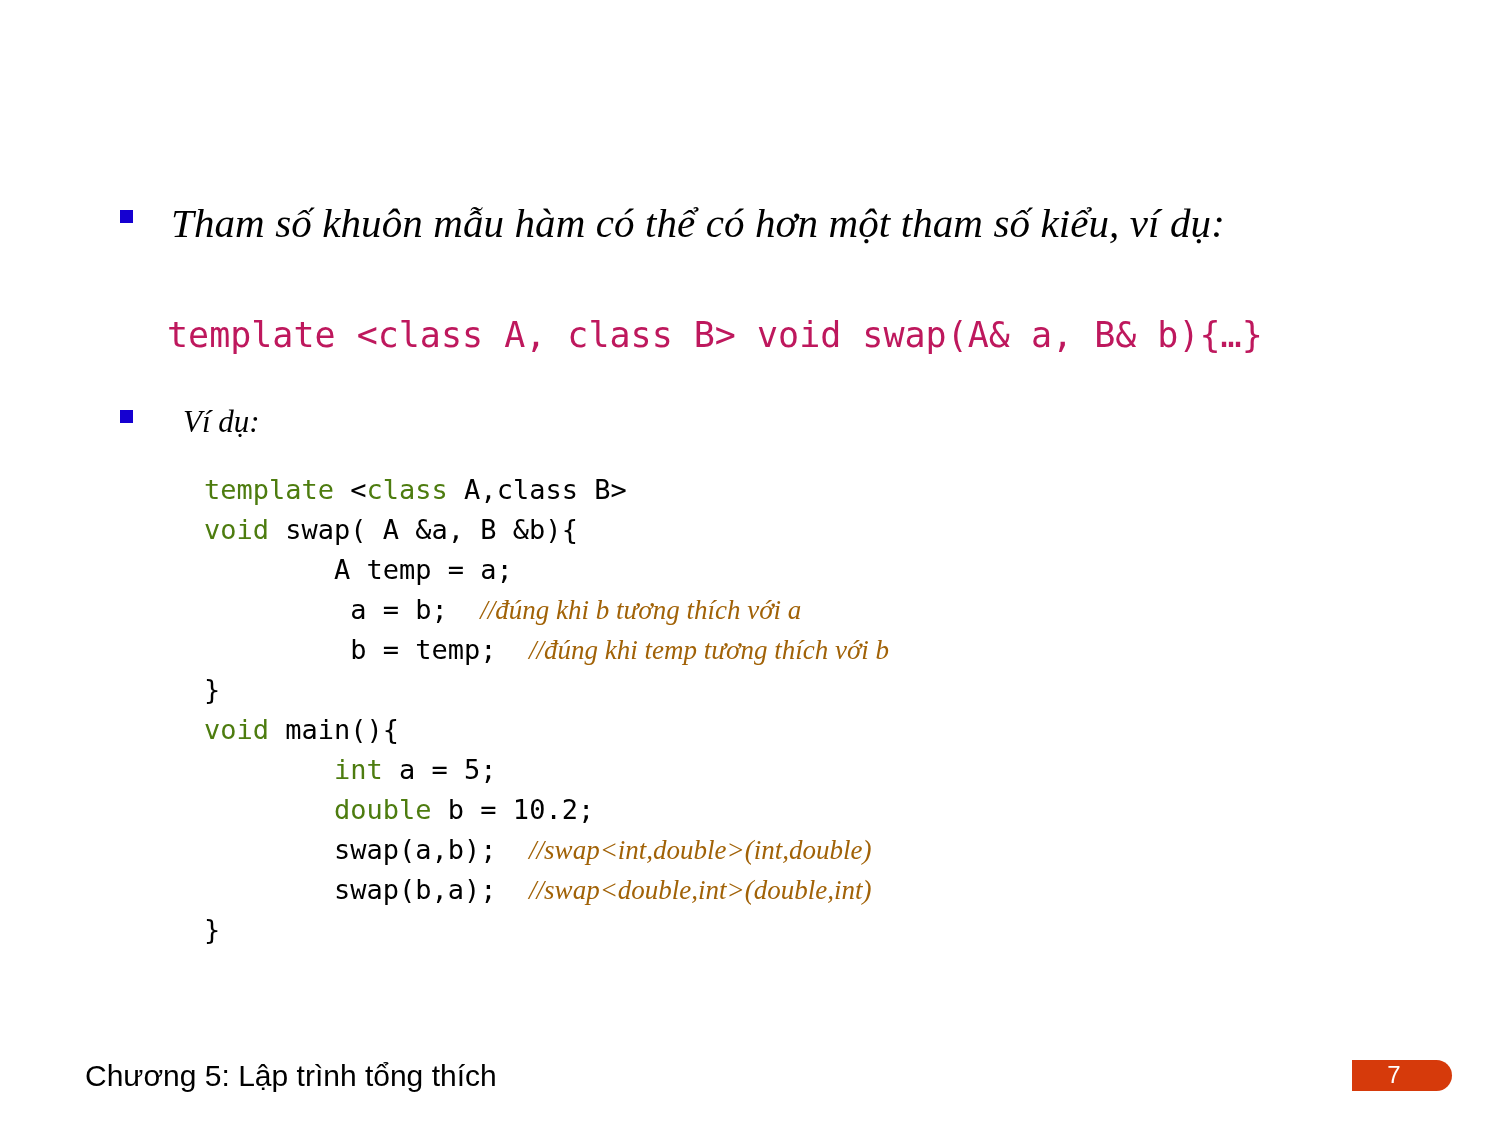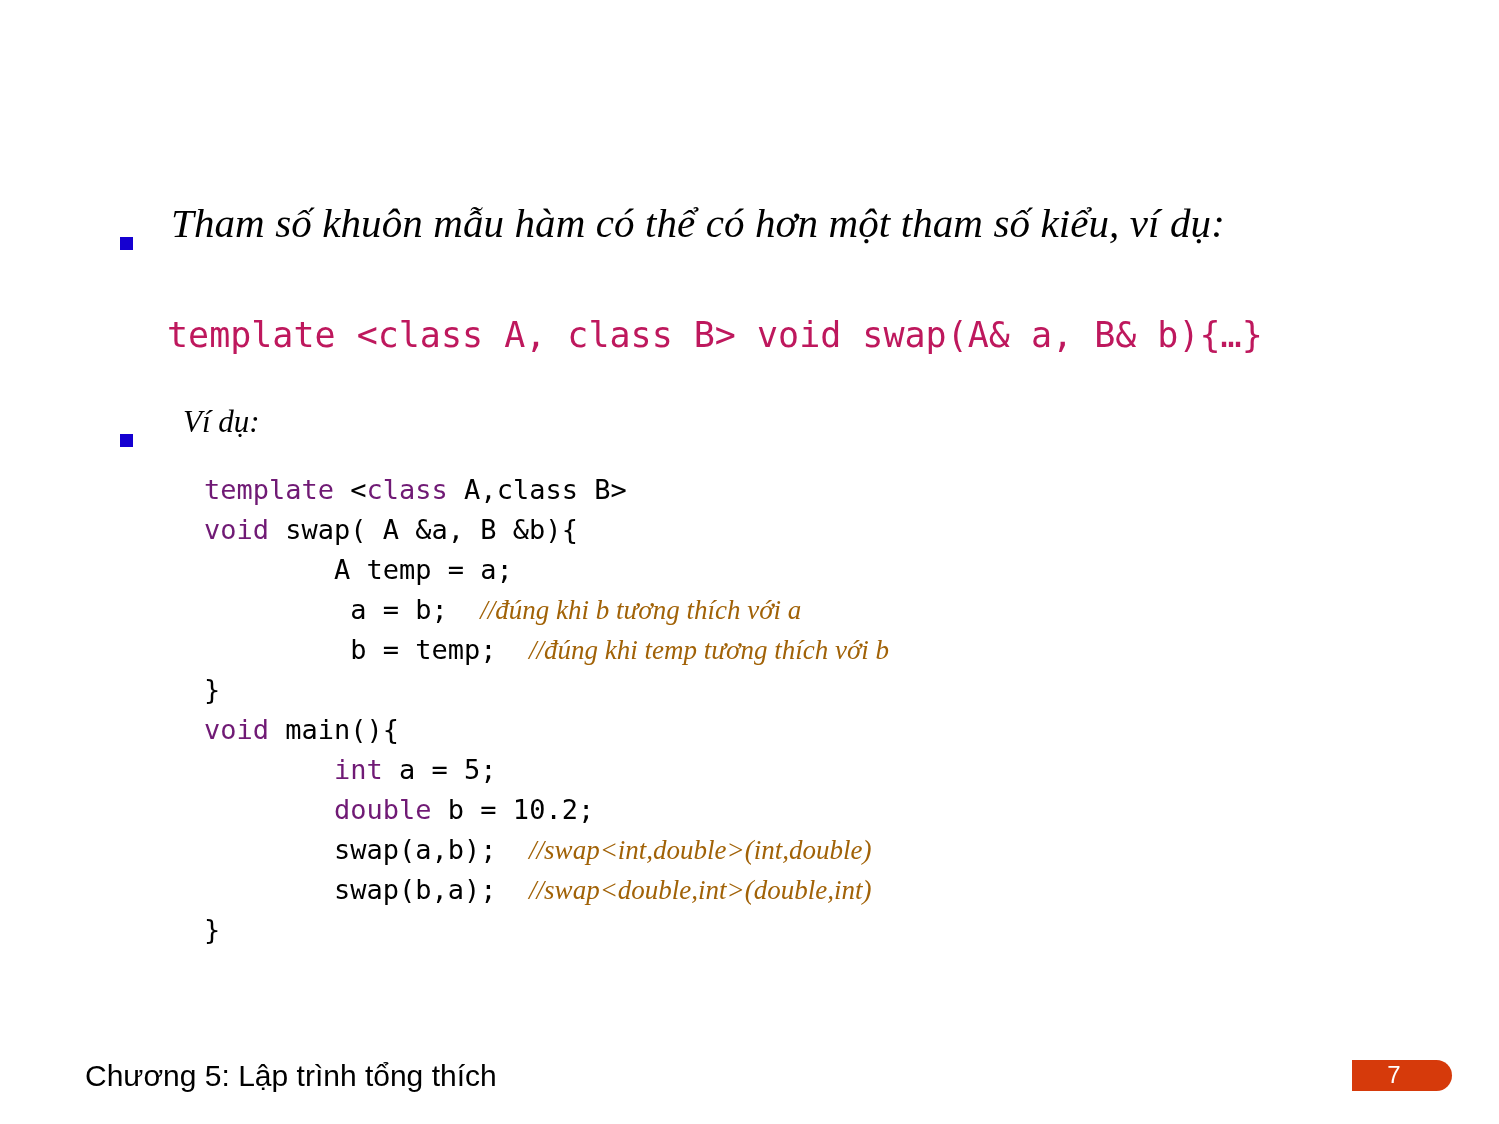--- a/index.html
+++ b/index.html
@@ -18,21 +18,21 @@
   .slide {
     position: absolute;
     inset: 0;
     background: #ffffff;
   }
 
   
   .bullet-block {
     position: absolute;
     display: flex;
-    align-items: flex-end;
+    align-items: flex-start;
   }
 
   .bullet-marker {
     width: 13px;
     height: 13px;
     background: #1500D1;
     flex: 0 0 auto;
   }
 
   .bullet-text {
@@ -89,21 +89,21 @@
     font-size: 27px;
     line-height: 40px;
     color: #000000;
     white-space: pre;
   }
   #code-block .code-line {
     white-space: pre;
     min-height: 40px;
   }
   #code-block .kw {
-    color: #701a75;
+    color: #4d7c0f;
   }
   #code-block .cmt {
     font-family: "Liberation Serif", "DejaVu Serif", serif;
     font-style: italic;
     font-size: 27px;
     color: #a16207;
     white-space: pre;
   }
 
   

